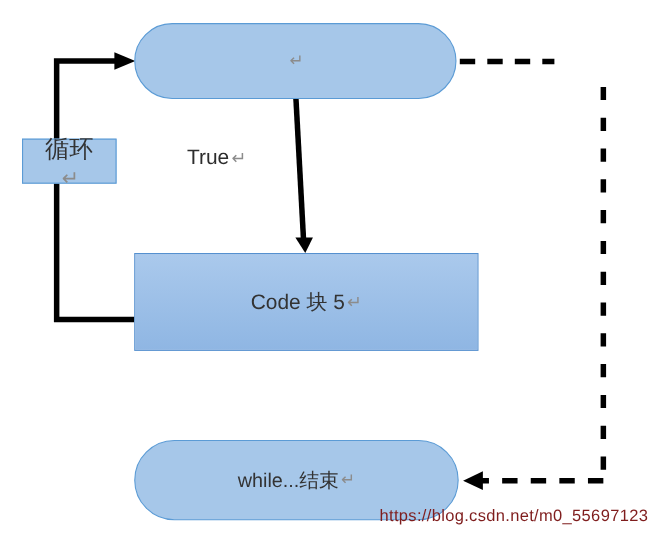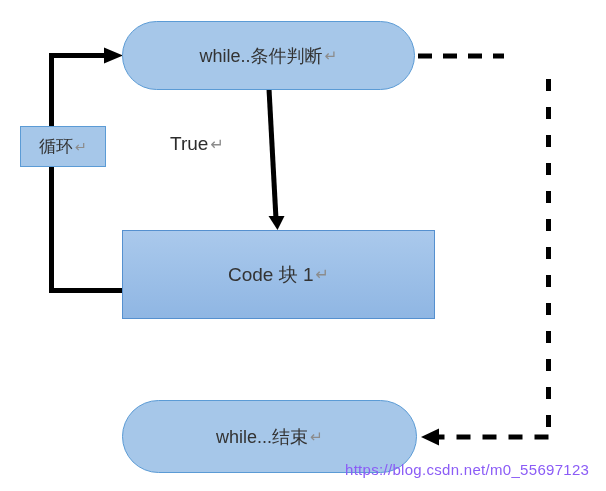--- a/index.html
+++ b/index.html
@@ -35,21 +35,22 @@
   }
   .node-condition {
     left: 122px; top: 21px;
     width: 293px; height: 69px;
     border-radius: 35px;
     font-size: 18px;
   }
   .node-loop-tag {
     left: 20px; top: 126px;
     width: 86px; height: 41px;
-    font-size: 17px;
+    font-size: 22px;
+    flex-direction: column;
   }
   .node-code-block {
     left: 122px; top: 230px;
     width: 313px; height: 89px;
     font-size: 19px;
     background: linear-gradient(180deg, #aac9ec 0%, #8fb6e3 100%);
     border-color: #5590cf;
   }
   .node-end {
     left: 122px; top: 400px;
@@ -69,21 +70,21 @@
     color: #2d2d2d;
     z-index: 3;
     white-space: nowrap;
   }
   .edge-label-true  { left: 170px; top: 133px; text-align: center; }
   .edge-label-false { left: 521px; top: 50px; }
   .watermark {
     position: absolute;
     left: 345px; top: 461px;
     font-size: 15px;
-    color: #8b5cf6;
+    color: #7f1d1d;
     letter-spacing: 0.3px;
     z-index: 4;
     white-space: nowrap;
   }
 </style>
 </head>
 <body>
 
 <div class="canvas">
 
@@ -95,31 +96,30 @@
     <path d="M269,89 L276,219" fill="none" stroke="#000000" stroke-width="5"></path>
     <polygon points="277.5,230 268.5,216 284.5,216" fill="#000000"></polygon>
 
     <path d="M418,56 L504,56" fill="none" stroke="#000000" stroke-width="5" stroke-dasharray="14 11"></path>
     <path d="M548.5,79 L548.5,437" fill="none" stroke="#000000" stroke-width="5" stroke-dasharray="12 16"></path>
     <path d="M548.5,437 L437,437" fill="none" stroke="#000000" stroke-width="5" stroke-dasharray="14 12"></path>
     <polygon points="421,437 439,428.5 439,445.5" fill="#000000"></polygon>
   </svg>
 
   <div class="node node-condition">
-    <span>while..条件判断</span>
       <span class="return-mark">↵</span>
   </div>
 
   <div class="node node-loop-tag">
     <span>循环</span>
       <span class="return-mark">↵</span>
   </div>
 
   <div class="node node-code-block">
-    <span>Code 块 1</span>
+    <span>Code 块 5</span>
       <span class="return-mark">↵</span>
   </div>
 
   <div class="node node-end">
     <span>while...结束</span>
       <span class="return-mark">↵</span>
   </div>
 
   <div class="edge-label edge-label-true">
     <span>True</span><span class="return-mark">↵</span>

